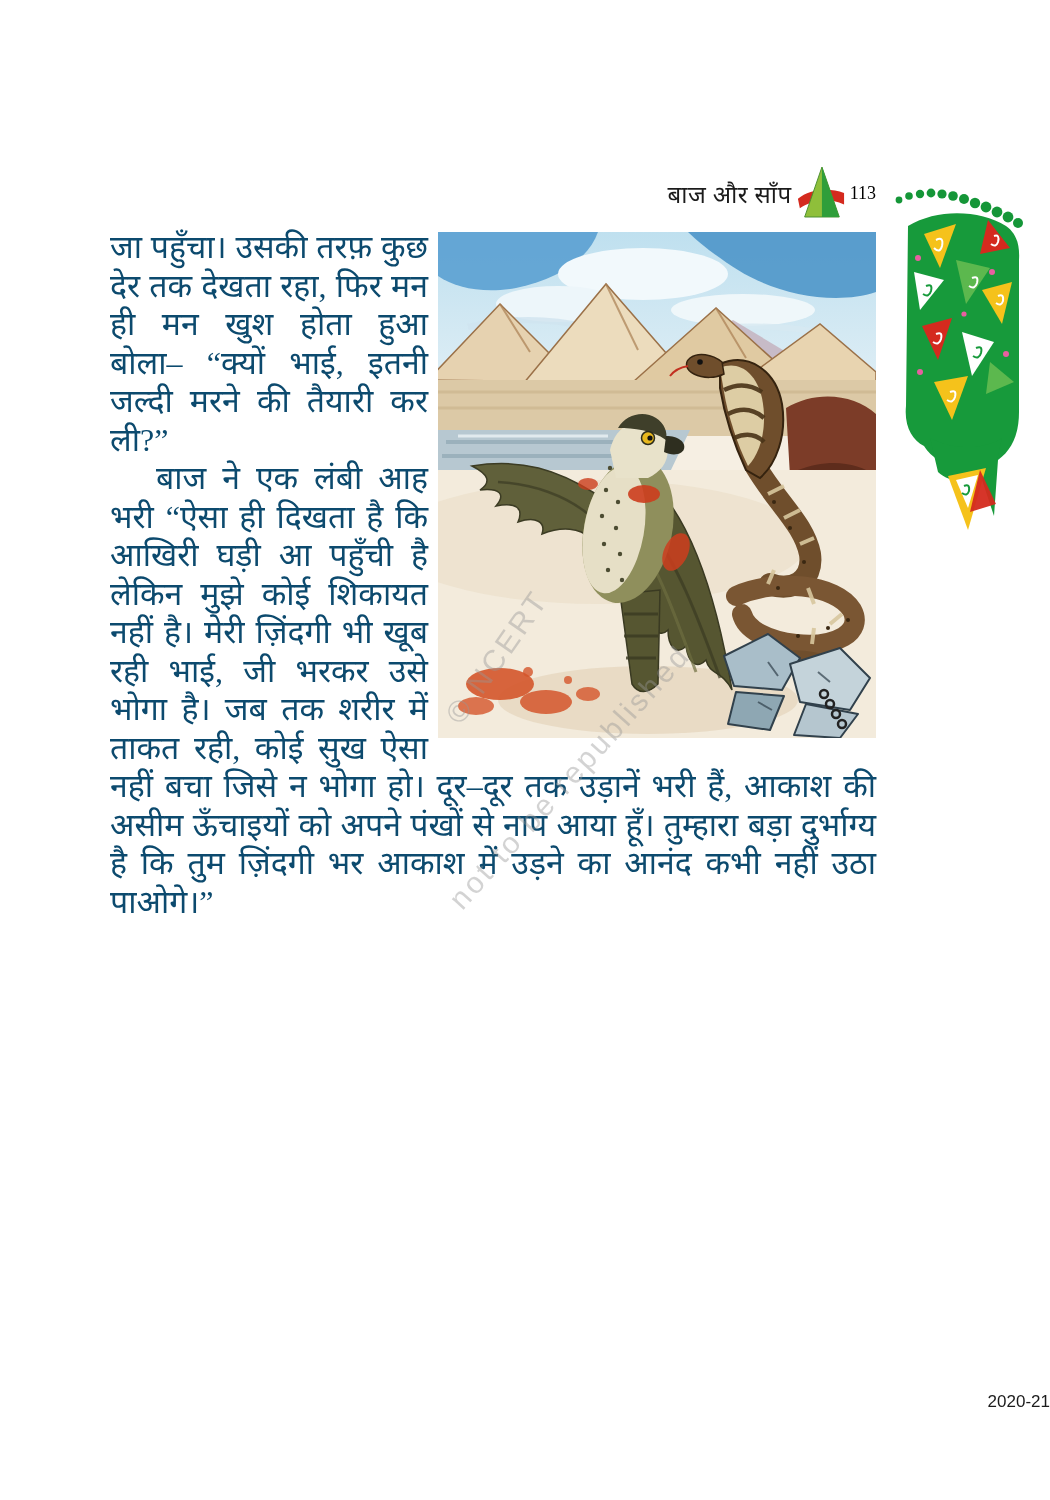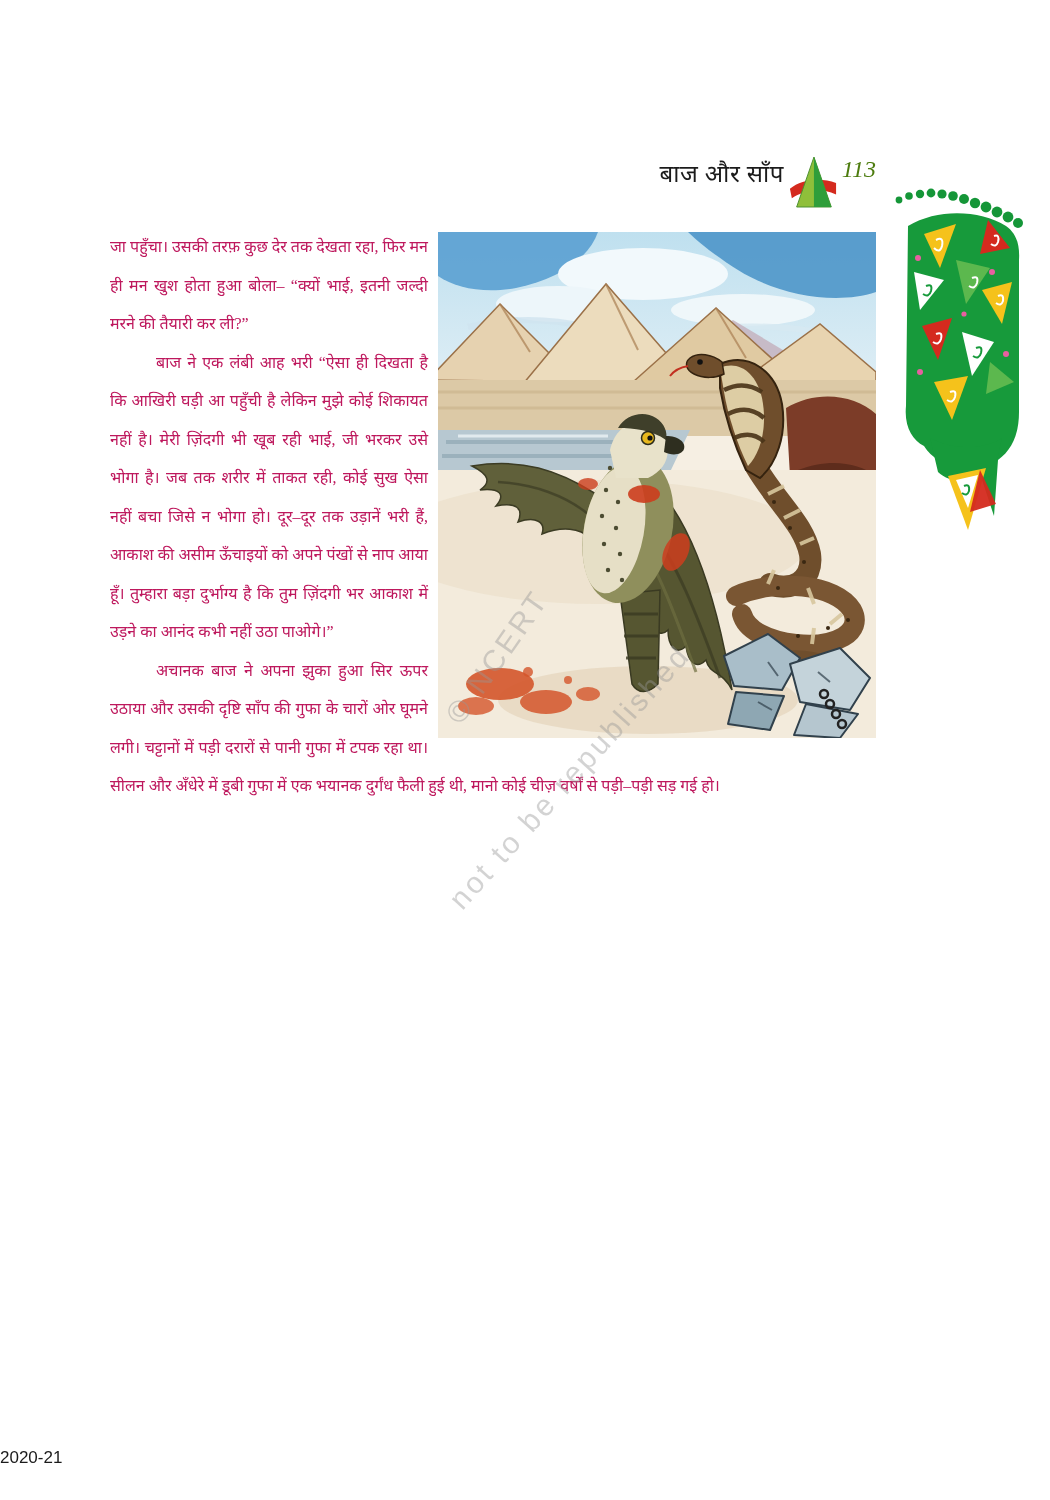--- a/index.html
+++ b/index.html
@@ -6,56 +6,55 @@
   .page {
     position: relative;
     width: 1050px;
     height: 1500px;
     background: #ffffff;
     font-family: "Liberation Serif", "DejaVu Serif", serif;
     overflow: hidden;
   }
   .header {
     position: absolute;
-    top: 156px;
+    top: 168px;
     left: 110px;
     width: 766px;
     height: 50px;
     display: flex;
-    align-items: flex-start;
+    align-items: center;
     justify-content: flex-end;
     gap: 4px;
   }
   .chapter-title {
     font-size: 24px;
     color: #1b1b1b;
     letter-spacing: 0.5px;
   }
   .chapter-logo { width: 50px; height: 56px; margin-top: -2px; }
   .page-number {
-    font-size: 24px;
-    color: #4d7c0f;
-    font-style: italic;
+    font-size: 18px;
+    color: #000000;
   }
   .banner {
     position: absolute;
     top: 186px;
     right: 26px;
     width: 130px;
     height: 372px;
     pointer-events: none;
   }
   .content {
     position: absolute;
     top: 228px;
     left: 110px;
     width: 766px;
-    font-size: 16px;
+    font-size: 32px;
     line-height: 38.5px;
-    color: #be185d;
+    color: #0c4a6e;
     text-align: justify;
   }
   .content p { margin: 0; }
   .content p.indent { text-indent: 46px; }
   .illustration {
     float: right;
     width: 438px;
     height: 506px;
     margin: 4px 0 10px 10px;
   }
@@ -66,24 +65,24 @@
     color: rgba(150,150,150,0.42);
     letter-spacing: 3px;
     white-space: nowrap;
     z-index: 6;
     pointer-events: none;
   }
   .wm1 { left: 420px; top: 640px; font-size: 30px; transform: rotate(-55deg); }
   .wm2 { left: 398px; top: 760px; font-size: 30px; transform: rotate(-48deg); }
   .footer {
     position: absolute;
-    top: 1448px;
+    top: 1392px;
     left: 0;
     width: 100%;
-    text-align: left;
+    text-align: right;
     font-family: "Liberation Sans", sans-serif;
     font-size: 17px;
     color: #1b1b1b;
   }
 </style>
 </head>
 <body>
 
 <div class="page">
 
@@ -281,21 +280,20 @@
           <circle cx="386" cy="462" r="4"></circle>
             <circle cx="392" cy="472" r="4"></circle>
             <circle cx="398" cy="482" r="4"></circle>
             <circle cx="404" cy="492" r="4"></circle>
         </g>
       </svg>
     </figure>
 
     <p class="para">जा पहुँचा। उसकी तरफ़ कुछ देर तक देखता रहा, फिर मन ही मन खुश होता हुआ बोला– “क्यों भाई, इतनी जल्दी मरने की तैयारी कर ली?”</p>
     <p class="para indent">बाज ने एक लंबी आह भरी “ऐसा ही दिखता है कि आखिरी घड़ी आ पहुँची है लेकिन मुझे कोई शिकायत नहीं है। मेरी ज़िंदगी भी खूब रही भाई, जी भरकर उसे भोगा है। जब तक शरीर में ताकत रही, कोई सुख ऐसा नहीं बचा जिसे न भोगा हो। दूर–दूर तक उड़ानें भरी हैं, आकाश की असीम ऊँचाइयों को अपने पंखों से नाप आया हूँ। तुम्हारा बड़ा दुर्भाग्य है कि तुम ज़िंदगी भर आकाश में उड़ने का आनंद कभी नहीं उठा पाओगे।”</p>
-    <p class="para indent">अचानक बाज ने अपना झुका हुआ सिर ऊपर उठाया और उसकी दृष्टि साँप की गुफा के चारों ओर घूमने लगी। चट्टानों में पड़ी दरारों से पानी गुफा में टपक रहा था। सीलन और अँधेरे में डूबी गुफा में एक भयानक दुर्गंध फैली हुई थी, मानो कोई चीज़ वर्षों से पड़ी–पड़ी सड़ गई हो।</p>
   </main>
 
   <span class="watermark-line wm1">© NCERT</span>
   <span class="watermark-line wm2">not to be republished</span>
 
   <div class="footer">2020-21</div>
 
 </div>
 
 </body></html>

